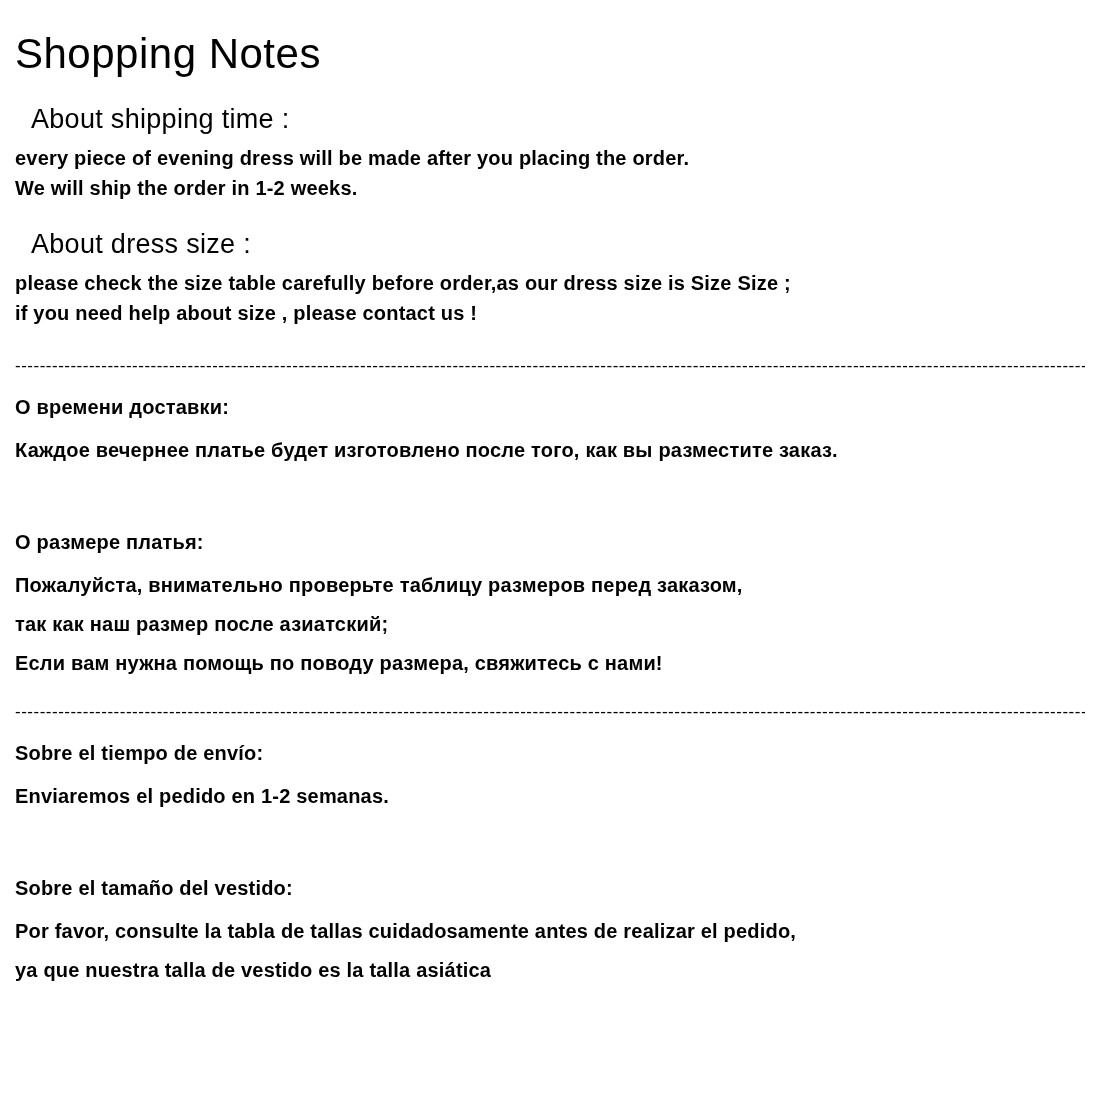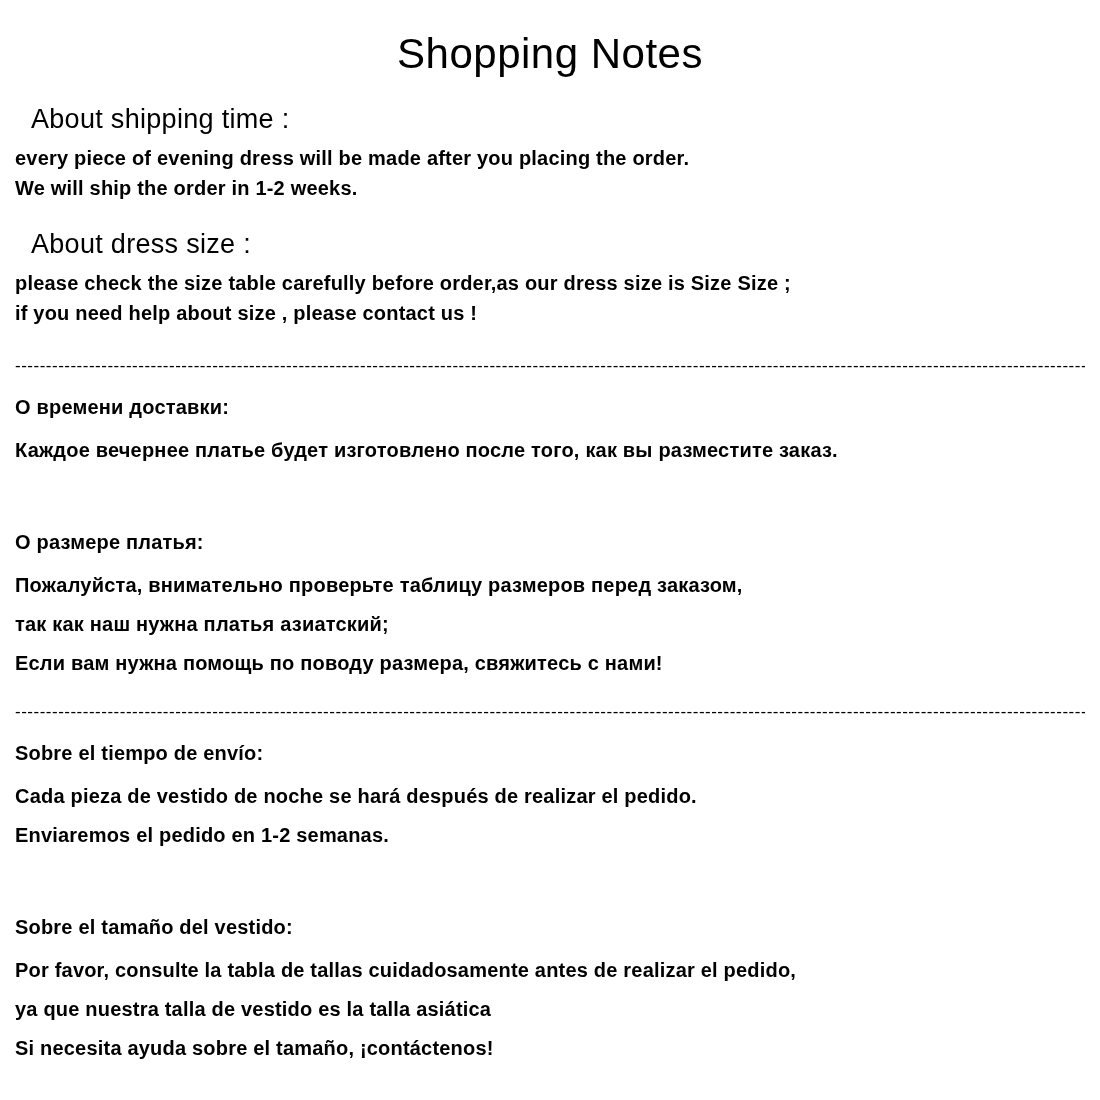--- a/index.html
+++ b/index.html
@@ -14,21 +14,21 @@
   }
   .page {
     width: 1100px;
     height: 1100px;
     padding: 0 15px;
   }
   .title {
     margin: 30px 0 12px 0;
     font-size: 42px;
     font-weight: 400;
-    text-align: center;
+    text-align: left;
     letter-spacing: 0.5px;
   }
   .en-heading {
     font-size: 27px;
     font-weight: 400;
     margin: 26px 0 8px 16px;
     letter-spacing: 0.3px;
   }
   .en-line {
     font-size: 20px;
@@ -81,30 +81,28 @@
   </section>
 
   <div class="divider">--------------------------------------------------------------------------------------------------------------------------------------------------------------------------------------------------------</div>
 
   <section>
     <p class="blk-heading">О времени доставки:</p>
     <p class="blk-line">Каждое вечернее платье будет изготовлено после того, как вы разместите заказ.</p>
 
     <p class="blk-heading subsection-gap">О размере платья:</p>
     <p class="blk-line">Пожалуйста, внимательно проверьте таблицу размеров перед заказом,</p>
-    <p class="blk-line">так как наш нужна платья азиатский;</p>
+    <p class="blk-line">так как наш размер после азиатский;</p>
     <p class="blk-line">Если вам нужна помощь по поводу размера, свяжитесь с нами!</p>
   </section>
 
   <div class="divider">--------------------------------------------------------------------------------------------------------------------------------------------------------------------------------------------------------</div>
 
   <section>
     <p class="blk-heading">Sobre el tiempo de envío:</p>
-    <p class="blk-line">Cada pieza de vestido de noche se hará después de realizar el pedido.</p>
     <p class="blk-line">Enviaremos el pedido en 1-2 semanas.</p>
 
     <p class="blk-heading subsection-gap">Sobre el tamaño del vestido:</p>
     <p class="blk-line">Por favor, consulte la tabla de tallas cuidadosamente antes de realizar el pedido,</p>
     <p class="blk-line">ya que nuestra talla de vestido es la talla asiática</p>
-    <p class="blk-line">Si necesita ayuda sobre el tamaño, ¡contáctenos!</p>
   </section>
 
 </div>
 
 </body></html>

